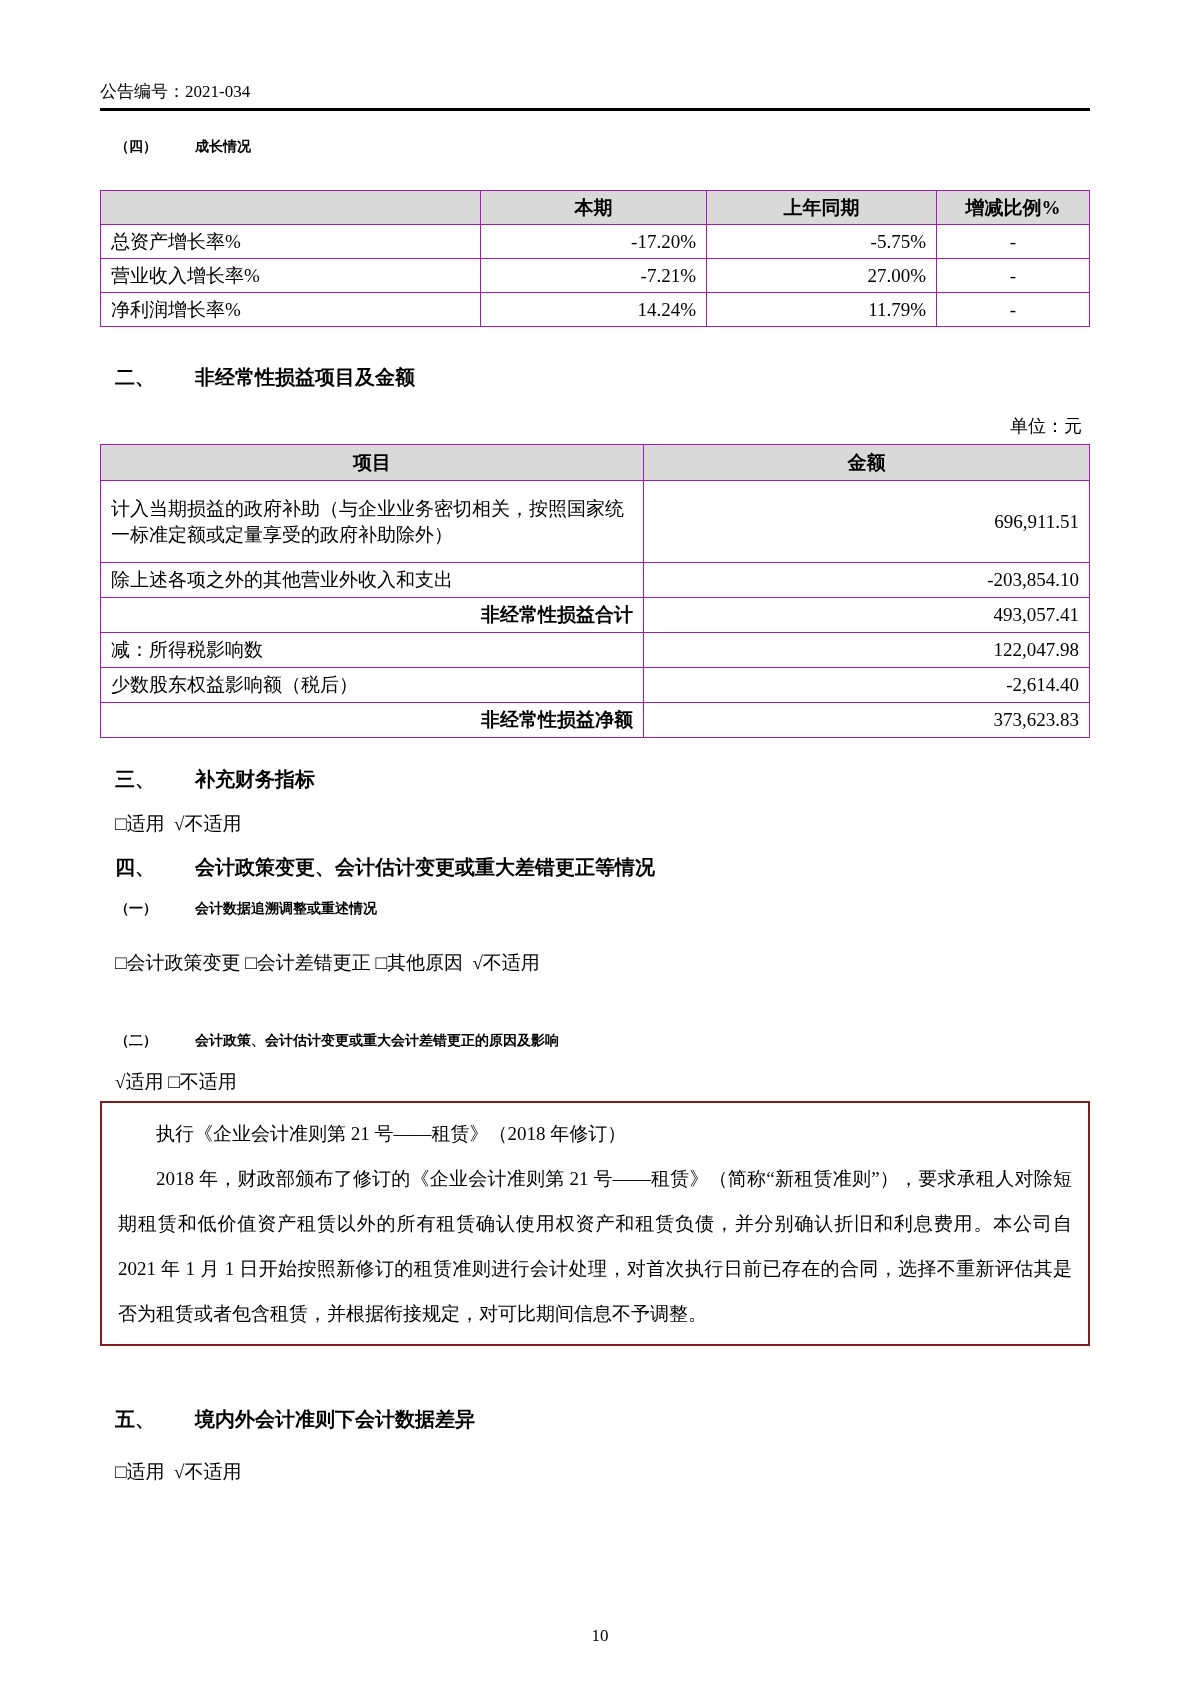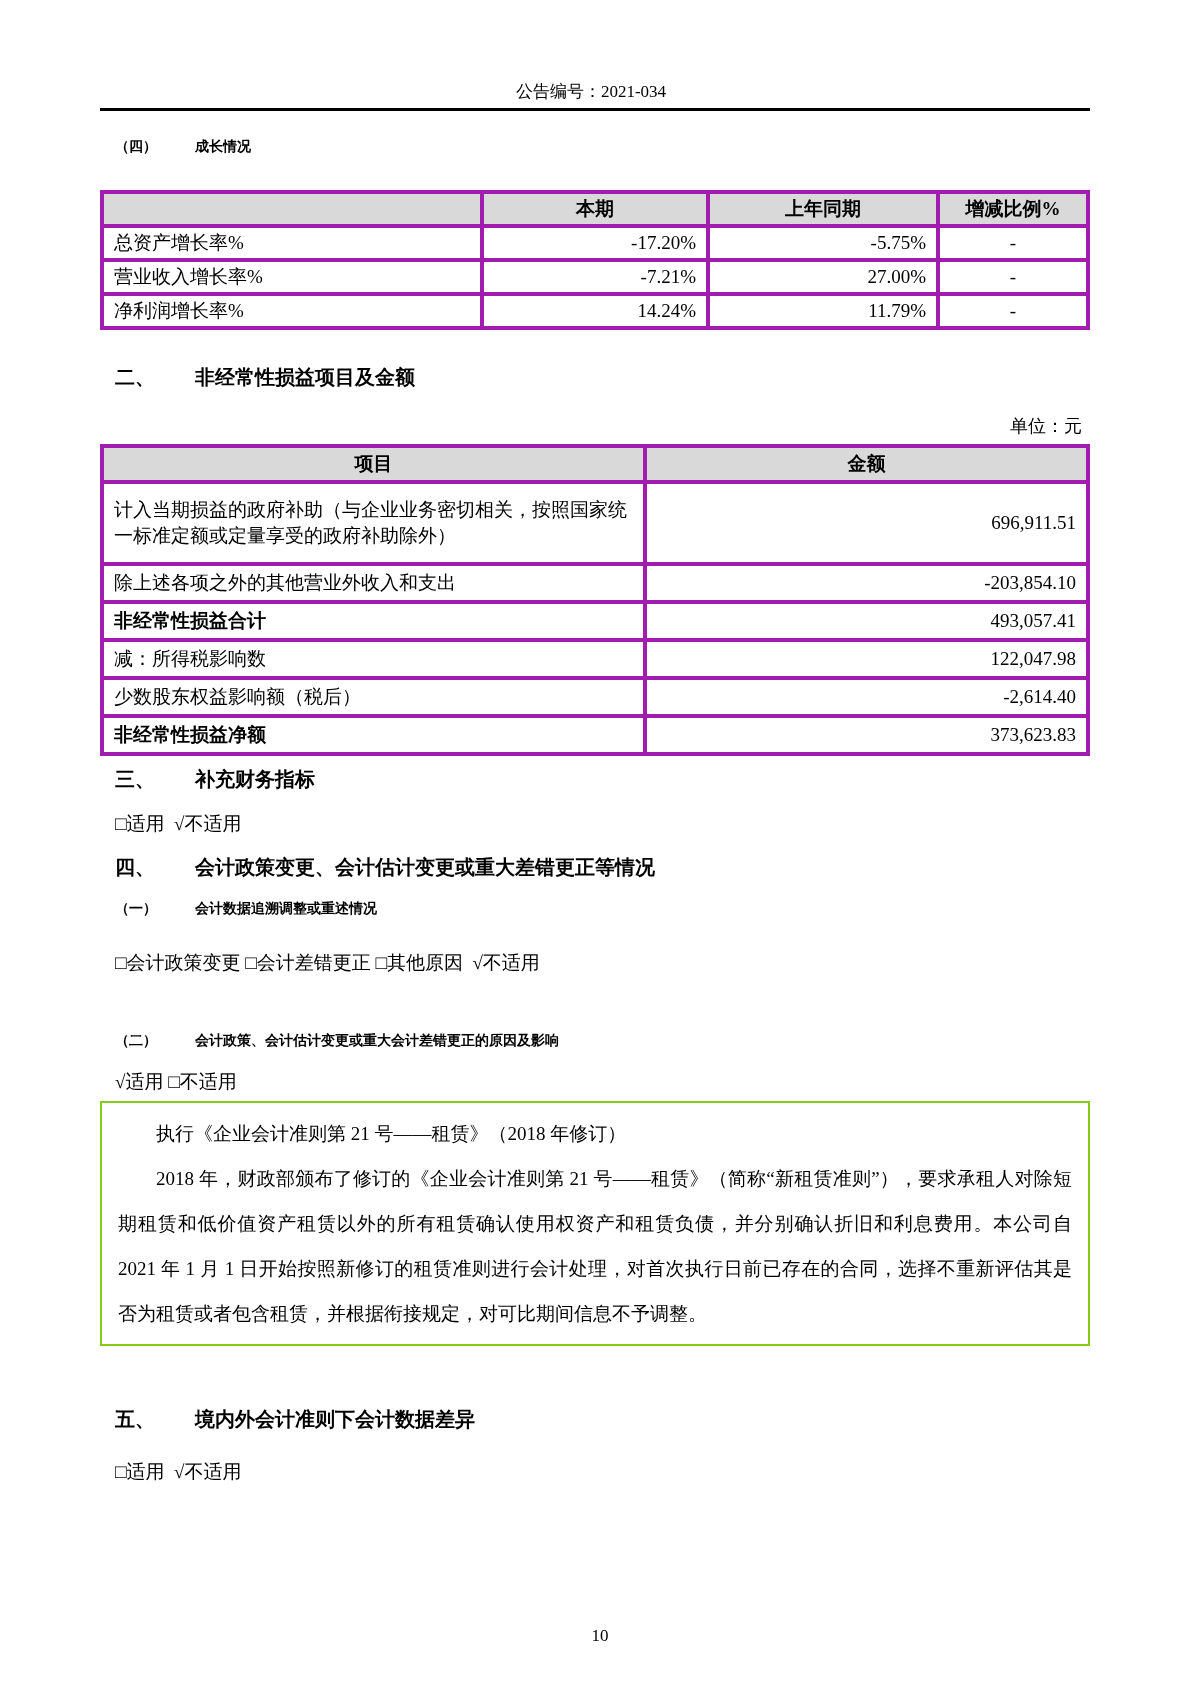--- a/index.html
+++ b/index.html
@@ -9,46 +9,46 @@
     width: 1200px;
     height: 1696px;
     background: #fff;
     color: #000;
     font-family: "Liberation Serif", "DejaVu Serif", serif;
     overflow: hidden;
   }
   .abs { position: absolute; }
   .cx { left: 100px; width: 990px; }
 
-  .notice { top: 80px; text-align: center; font-size: 17px; padding-right: 8px; }
+  .notice { top: 80px; text-align: left; font-size: 17px; padding-right: 8px; }
   .rule { top: 108px; height: 3px; background: #000; }
 
   .h-sub { font-family: Liberation Sans, sans-serif; font-weight: bold; font-size: 14px; padding-left: 15px; }
   .h-main { font-family: "Liberation Sans", "DejaVu Sans", sans-serif; font-weight: bold; font-size: 20px; padding-left: 15px; }
   .num-pre { display: inline-block; width: 80px; }
 
   .unit { top: 414px; text-align: right; font-size: 18px; padding-right: 8px; }
 
   .tbl { border-collapse: collapse; table-layout: fixed; width: 990px; font-size: 19px; }
-  .tbl td, .tbl th { border: 4px solid #a21caf; padding: 0 10px; overflow: hidden; }
+  .tbl td, .tbl th { border: 1px solid #a21caf; padding: 0 10px; overflow: hidden; }
   .tbl th { background: #d9d9d9; font-weight: bold; text-align: center; }
   #t1 tr { height: 34px; }
   #t2 tr { height: 34px; }
   #t2 tr.hdr { height: 36px; }
   #t2 tr.tall { height: 82px; }
   #t2 td.cell-label { line-height: 26px; padding-top: 4px; padding-bottom: 4px; }
   .cell-label { text-align: left; padding-left: 12px; }
   .cell-num { text-align: right; padding-right: 16px; margin-left: 16px; }
   .cell-ctr { text-align: center; }
-  .sum-row td.cell-label { text-align: left; font-weight: bold; font-family: "Liberation Sans", "DejaVu Sans", sans-serif; }
+  .sum-row td.cell-label { text-align: right; font-weight: bold; font-family: "Liberation Sans", "DejaVu Sans", sans-serif; }
 
   .checkline { font-size: 19px; white-space: pre-wrap; padding-left: 15px; }
 
   .note-box {
-    border: 2px solid #84cc16;
+    border: 2px solid #7f1d1d;
     padding: 8px 16px;
     font-size: 19px;
     line-height: 45px;
   }
   .box-intro { text-indent: 38px; }
   .box-para { text-indent: 2em; text-align: justify; }
 
   .pagenum { top: 1626px; left: 0; width: 1200px; text-align: center; font-size: 17px; }
 </style>
 </head>

